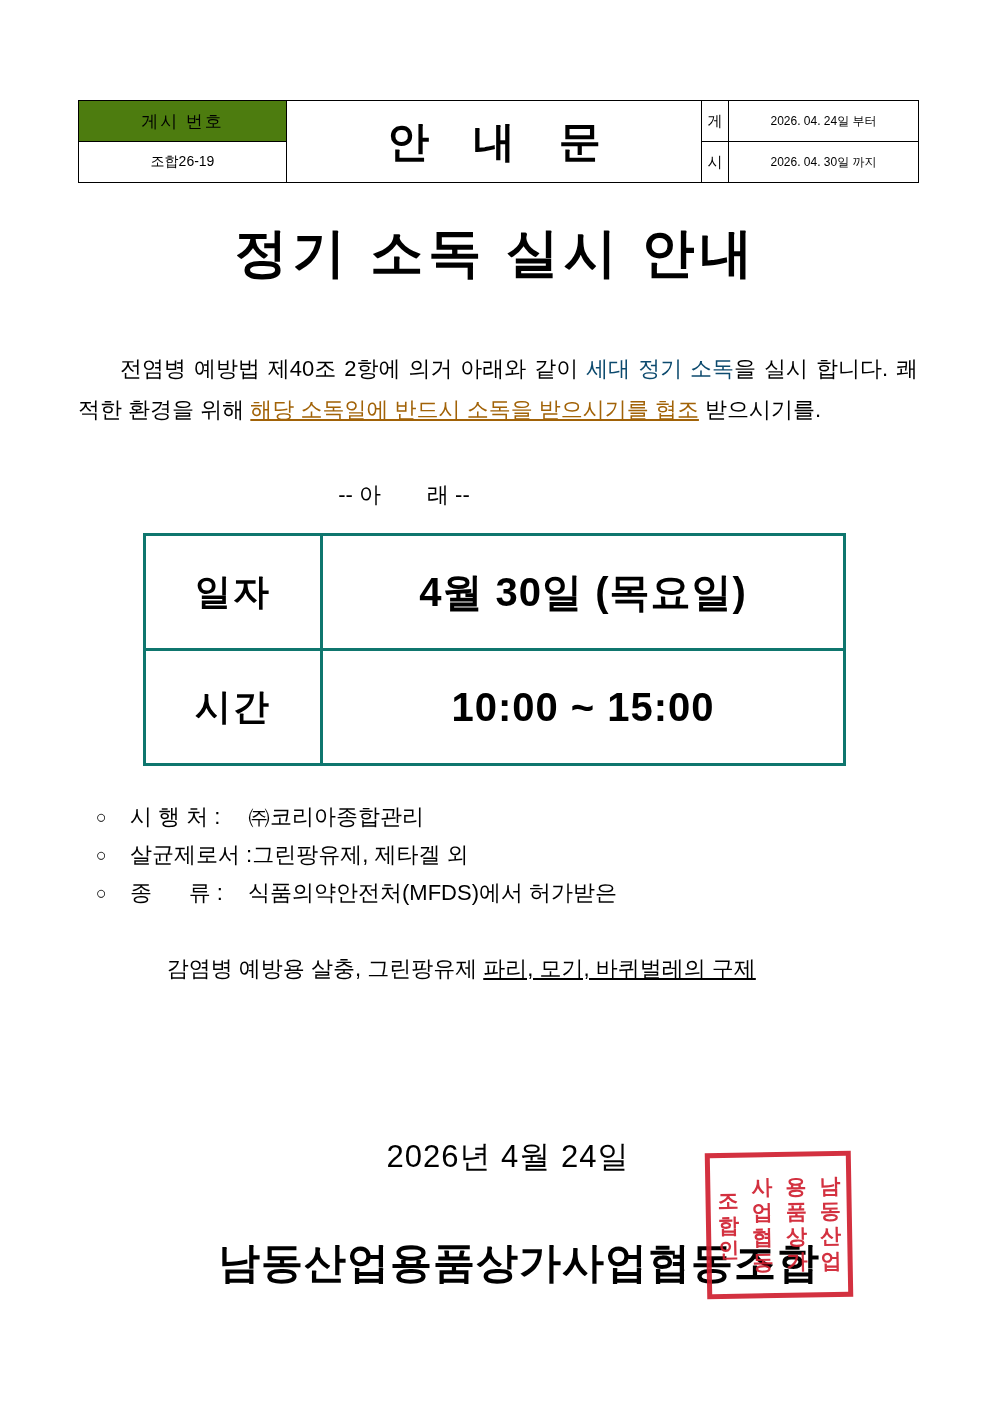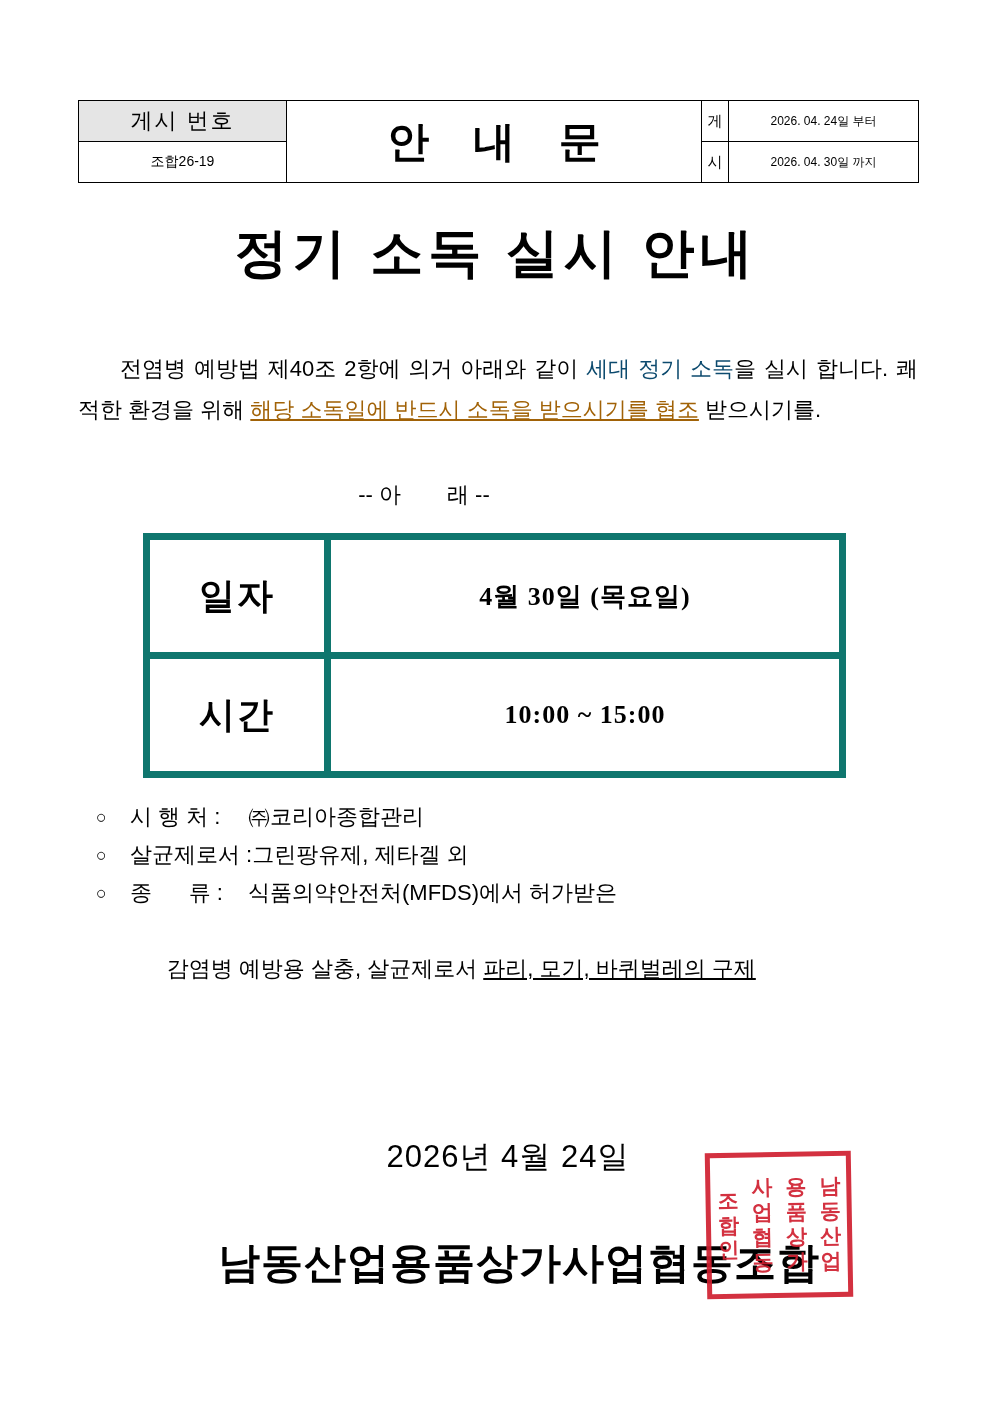--- a/index.html
+++ b/index.html
@@ -34,22 +34,22 @@
   }
   .header-table td {
     border: 1px solid #000;
     padding: 0;
     text-align: center;
     vertical-align: middle;
   }
   .hdr-label {
     width: 207px;
     height: 40px;
-    background: #e5e5e5;
-    font-size: 22px;
+    background: #4d7c0f;
+    font-size: 17px;
     letter-spacing: 2px;
     margin-left: 36px;
   }
   .hdr-value {
     width: 207px;
     height: 40px;
     font-size: 14px;
   }
   .hdr-title {
     width: 414px;
@@ -97,48 +97,46 @@
   .hl-red { color: #0c4a6e; }
   .hl-blue { color: #a16207; text-decoration: underline; }
 
   .arae {
     position: absolute;
     top: 480px;
     left: 0;
     width: 808px;
     text-align: center;
     font-size: 22px;
-    padding-left: 20px;
   }
   .arae .sp { display: inline-block; width: 46px; }
 
   
   .sched-table {
     position: absolute;
     left: 143px;
     top: 533px;
     width: 703px;
     border-collapse: collapse;
     table-layout: fixed;
   }
   .sched-table td {
-    border: 7px solid #0f766e;
+    border: 3px solid #0f766e;
     height: 110px;
     text-align: center;
     vertical-align: middle;
-    font-family: Liberation Serif, serif;
   }
   .sched-key {
     width: 172px;
     font-size: 36px;
     font-weight: bold;
     letter-spacing: 2px;
   }
   .sched-val {
-    font-size: 26px;
+    font-size: 40px;
     font-weight: bold;
     letter-spacing: 1px;
   }
 
   
   .bullets {
     position: absolute;
     top: 798px;
     left: 96px;
     width: 820px;
@@ -269,21 +267,21 @@
       <span class="bullet-mark">○</span>
       <span class="bullet-key">살균제로서 :</span>
       <span class="bullet-text">그린팡유제, 제타겔 외</span>
     </div>
     <div class="bullet-row">
       <span class="bullet-mark">○</span>
       <span class="bullet-key">종      류 :</span>
       <span class="bullet-text">식품의약안전처(MFDS)에서 허가받은</span>
     </div>
     <div class="bullet-sub">
-      <span>감염병 예방용 살충, 살균제로서 </span><span class="u-line">파리, 모기, 바퀴벌레의 구제</span>
+      <span>감염병 예방용 살충, 그린팡유제 </span><span class="u-line">파리, 모기, 바퀴벌레의 구제</span>
     </div>
   </div>
 
   <div class="sig-date">2026년   4월   24일</div>
   <div class="sig-org">남동산업용품상가사업협동조합</div>
 
   <div class="seal">
     <div class="seal-col">
         <span>
           <div>조</div>

